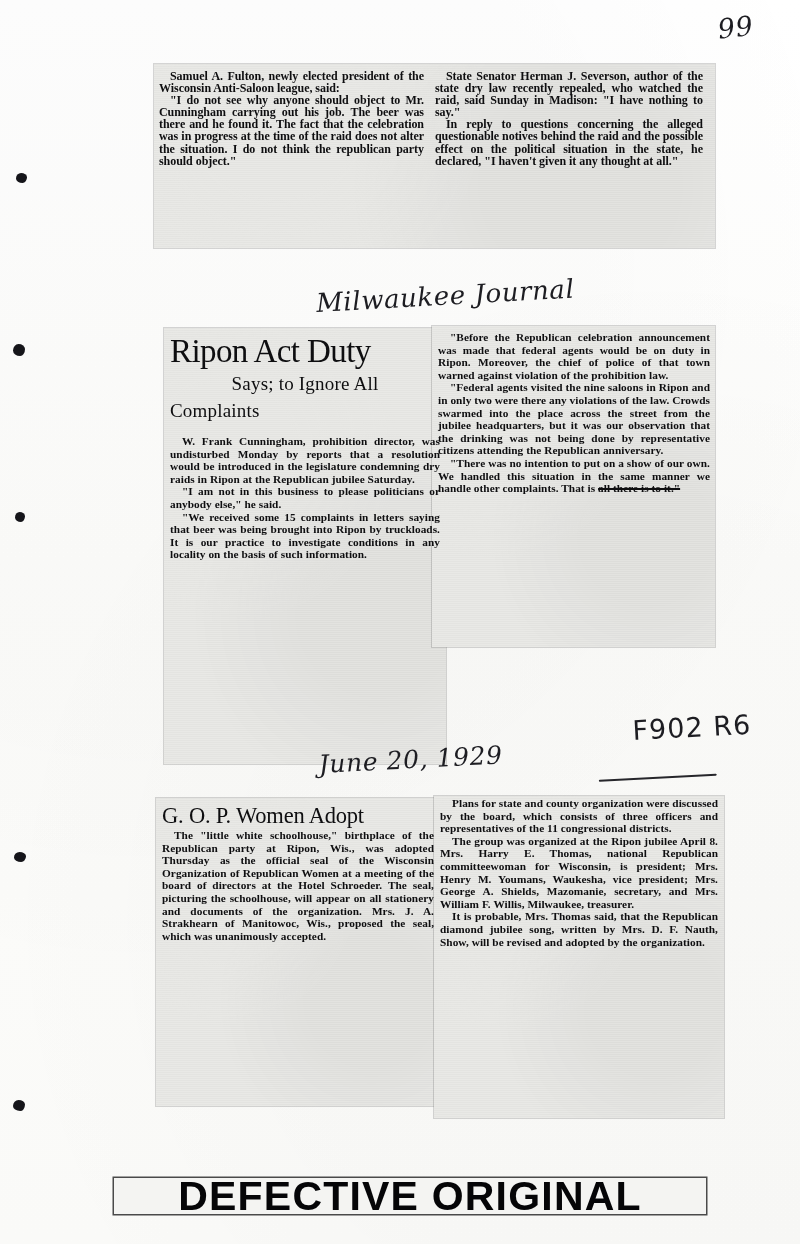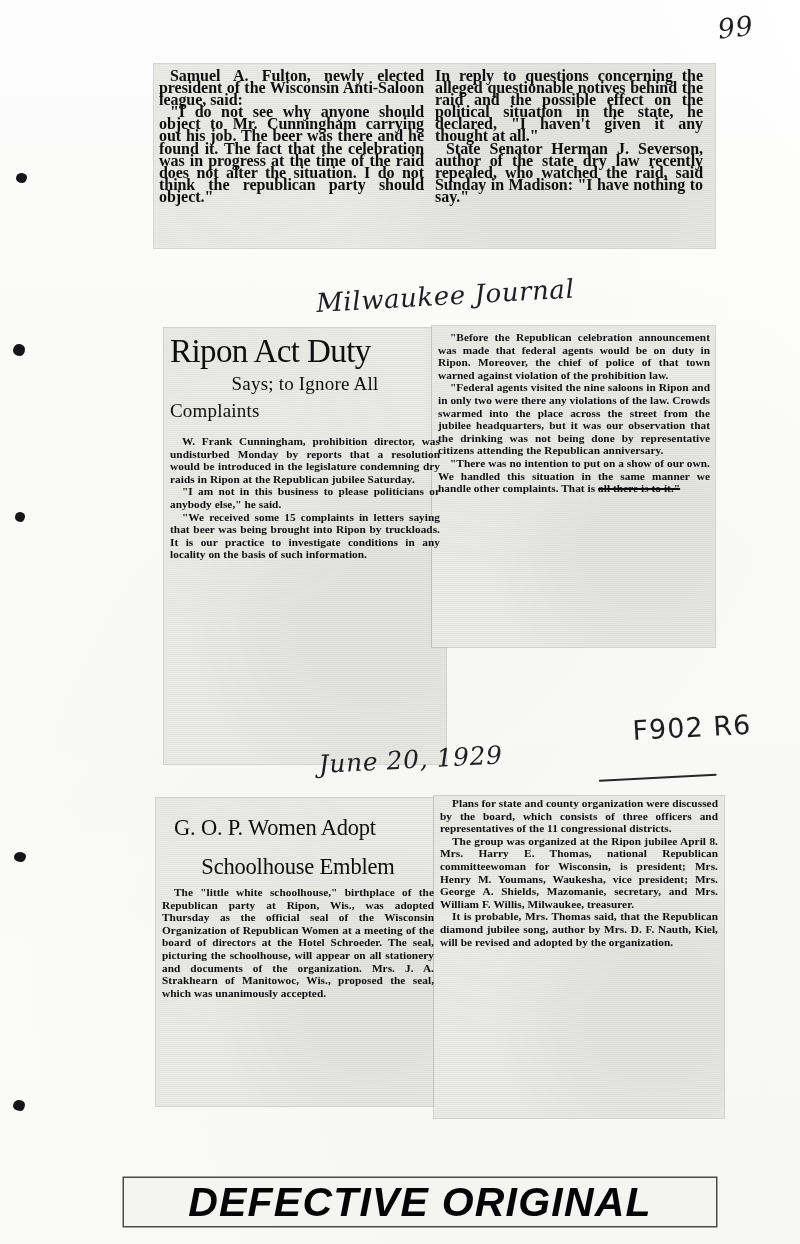--- a/index.html
+++ b/index.html
@@ -77,21 +77,21 @@
       repeating-linear-gradient(0deg, rgba(255,255,255,.045) 0 1px, rgba(0,0,0,.035) 1px 2px),
       radial-gradient(circle at 22% 28%, rgba(255,255,255,.42) 0 18%, rgba(0,0,0,0) 45%),
       radial-gradient(circle at 76% 66%, rgba(0,0,0,.05) 0 22%, rgba(0,0,0,0) 52%);
     mix-blend-mode:multiply;opacity:.55;
   }
   .cols{display:flex;position:relative;z-index:1;}
   .col{box-sizing:border-box;}
 
   .body-text{
     font-family:"Liberation Serif", serif;
-    font-size:16px;
+    font-size:12px;
     line-height:12.1px;
     text-align:justify;
     text-justify:inter-word;
     font-weight:700;
     letter-spacing:-0.05px;
     margin:0;
   }
   .body-text + .body-text{text-indent:11px;}
   .body-text.first{text-indent:11px;}
 
@@ -126,40 +126,40 @@
     letter-spacing:.2px;
     margin:0;
     text-align:center;
   }
   .headline2{
     font-family:"Liberation Serif", serif;
     font-weight:400;
     font-size:22.5px;
     line-height:27px;
     letter-spacing:-0.2px;
-    margin:12px;
+    margin:0;
   }
 
   
   #clipping-top{left:154px;top:64px;width:552px;height:173px;padding:6px 4px 5px 5px;}
   #clipping-top .col-left{width:272px;padding-right:7px;}
   #clipping-top .col-right{width:272px;padding-left:4px;}
 
   #clipping-middle-left{left:164px;top:328px;width:270px;height:427px;padding:5px 6px 4px 6px;}
   #clipping-middle-right{left:432px;top:326px;width:272px;height:312px;padding:5px 5px 4px 6px;}
 
   #clipping-bottom-left{left:156px;top:798px;width:272px;height:300px;padding:4px 6px 4px 6px;}
   #clipping-bottom-right{left:434px;top:796px;width:278px;height:317px;padding:1px 6px 4px 6px;}
 
   
   #defective-stamp{
-    position:absolute;left:124px;top:1178px;width:592px;height:48px;
+    position:absolute;left:114px;top:1178px;width:592px;height:36px;
     background:#f4f4f2;
     box-shadow:0 0 0 1.5px #4a4a4a;
-    display:flex;align-items:center;justify-content:center;font-style:italic;
+    display:flex;align-items:center;justify-content:center;
   }
   #defective-stamp span{
     font-family:"Liberation Sans", sans-serif;
     font-weight:700;
     font-size:41px;
     letter-spacing:1.2px;
     color:#050507;
     white-space:nowrap;
   }
 </style>
@@ -176,22 +176,22 @@
   <div class="blot" style="left:14px;top:852px;width:12px;height:10px;"></div>
   <div class="blot" style="left:13px;top:1100px;width:12px;height:11px;"></div>
 
   <div class="clip" id="clipping-top">
     <div class="cols">
       <div class="col col-left">
         <p class="body-text first">Samuel A. Fulton, newly elected president of the Wisconsin Anti-Saloon league, said:</p>
         <p class="body-text">"I do not see why anyone should object to Mr. Cunningham carrying out his job. The beer was there and he found it. The fact that the celebration was in progress at the time of the raid does not alter the situation. I do not think the republican party should object."</p>
       </div>
       <div class="col col-right">
+        <p class="body-text first">State Senator Herman J. Severson, author of the state dry law recently repealed, who watched the raid, said Sunday in Madison: "I have nothing to say."</p>
         <p class="body-text">In reply to questions concerning the alleged questionable notives behind the raid and the possible effect on the political situation in the state, he declared, "I haven't given it any thought at all."</p>
-        <p class="body-text first">State Senator Herman J. Severson, author of the state dry law recently repealed, who watched the raid, said Sunday in Madison: "I have nothing to say."</p>
       </div>
     </div>
   </div>
 
   <div id="source-note" class="hand">
     <span>Milwaukee Journal</span>
     <span class="l2">June 10, 1929</span>
   </div>
 
   <div class="clip" id="clipping-middle-left">
@@ -217,30 +217,29 @@
     <span>F902 R6</span>
     <span class="rule"></span>
     <span class="sub">DI</span>
   </div>
 
   <div id="date-note-2" class="hand">June 20, 1929</div>
 
   <div class="clip" id="clipping-bottom-left">
     <div style="position:relative;z-index:1;">
       <h1 class="headline2">G. O. P. Women Adopt</h1>
-      <h1 class="headline2" style="text-align:center;margin-bottom:6px;">Schoolhouse Emblem</h1>
       <p class="serif-body first">The "little white schoolhouse," birthplace of the Republican party at Ripon, Wis., was adopted Thursday as the official seal of the Wisconsin Organization of Republican Women at a meeting of the board of directors at the Hotel Schroeder. The seal, picturing the schoolhouse, will appear on all stationery and documents of the organization. Mrs. J. A. Strakhearn of Manitowoc, Wis., proposed the seal, which was unanimously accepted.</p>
     </div>
   </div>
 
   <div class="clip" id="clipping-bottom-right">
     <div style="position:relative;z-index:1;">
       <p class="serif-body first">Plans for state and county organization were discussed by the board, which consists of three officers and representatives of the 11 congressional districts.</p>
       <p class="serif-body">The group was organized at the Ripon jubilee April 8. Mrs. Harry E. Thomas, national Republican committeewoman for Wisconsin, is president; Mrs. Henry M. Youmans, Waukesha, vice president; Mrs. George A. Shields, Mazomanie, secretary, and Mrs. William F. Willis, Milwaukee, treasurer.</p>
-      <p class="serif-body">It is probable, Mrs. Thomas said, that the Republican diamond jubilee song, author by Mrs. D. F. Nauth, Kiel, will be revised and adopted by the organization.</p>
+      <p class="serif-body">It is probable, Mrs. Thomas said, that the Republican diamond jubilee song, written by Mrs. D. F. Nauth, Show, will be revised and adopted by the organization.</p>
     </div>
   </div>
 
   <div id="defective-stamp">
     <span>DEFECTIVE ORIGINAL</span>
   </div>
 
 </div>
 
 </body></html>

